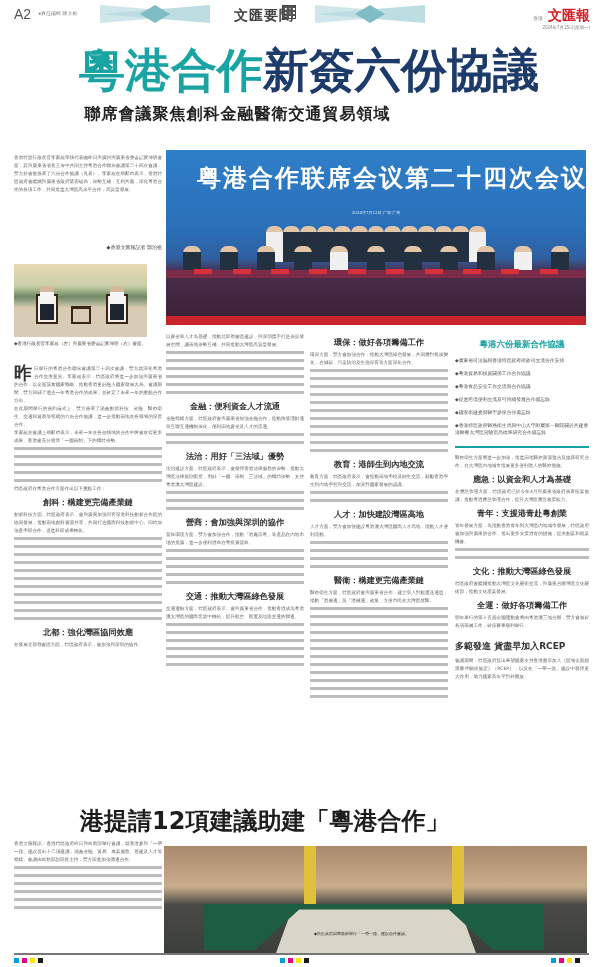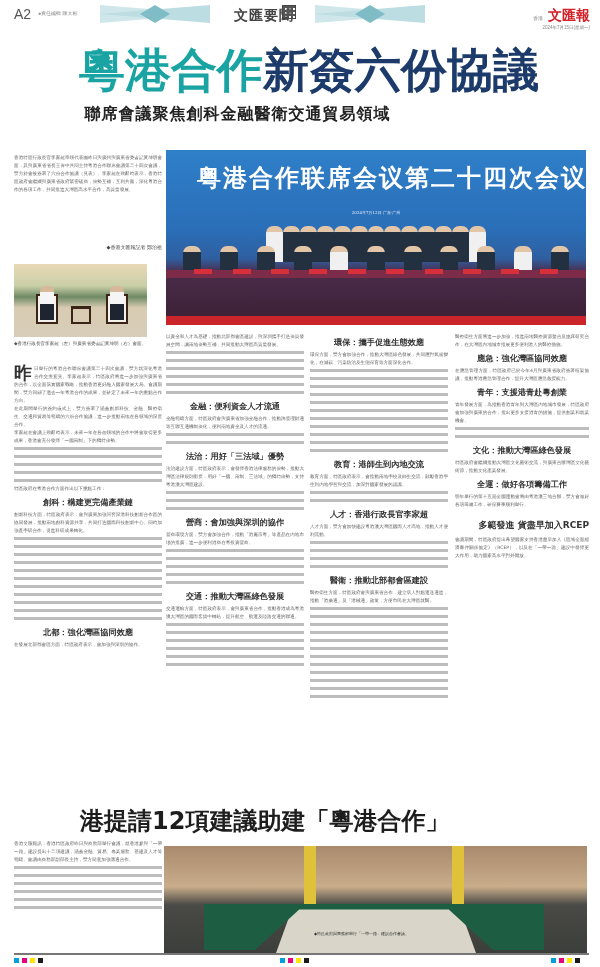--- a/index.html
+++ b/index.html
@@ -65,21 +65,21 @@
   .col4 { left: 455px; top: 333px; width: 134px; }
 
   .dropcap { float: left; font-size: 18px; line-height: 16px; color: #333; font-weight: bold; margin-right: 2px; }
   .subhd { font-size: 8.2px; font-weight: bold; color: #333; text-align: center; margin: 4px 0 3px; font-family: "DejaVu Sans", sans-serif; }
 
   .sidebar-box { border-bottom: 2px solid #1aa3a3; padding-bottom: 4px; margin-bottom: 6px; }
   .sidebar-box .sb-title { font-size: 8.5px; color: #1aa3a3; font-weight: bold; text-align: center; margin: 6px 0 6px; }
   .sidebar-box ul { list-style: none; }
   .sidebar-box li { font-size: 4.8px; line-height: 7px; color: #555; margin-bottom: 6px; font-family: "DejaVu Sans", sans-serif; }
 
-  .rcep-title { font-size: 9px; font-weight: bold; color: #333; text-align: right; margin: 10px 0 4px; font-family: "DejaVu Sans", sans-serif; }
+  .rcep-title { font-size: 9px; font-weight: bold; color: #333; text-align: left; margin: 10px 0 4px; font-family: "DejaVu Sans", sans-serif; }
 
   .headline2 { position: absolute; left: 80px; top: 805px; font-family: "DejaVu Sans", sans-serif; font-size: 24px; font-weight: bold; color: #1d1d1d; letter-spacing: 0px; }
 
   .bottom-col { position: absolute; top: 843px; }
   .bc1 { left: 14px; width: 148px; top: 840px; }
   .bc2 { left: 166px; width: 140px; top: 845px; height: 26px; }
   .bc3 { left: 310px; width: 140px; top: 845px; height: 26px; }
 
   .bottom-photo { position: absolute; left: 164px; top: 846px; width: 423px; height: 107px; overflow: hidden;
     background: linear-gradient(180deg, #a98a6d 0%, #c9ad8b 38%, #4a4a46 55%, #3b3e3a 100%); }
@@ -207,37 +207,48 @@
   <div class="body-text fill-lines" style="height:24px"></div>
   <div class="subhd">營商：會加強與深圳的協作</div>
   <div class="body-text">營商環境方面，雙方會加強合作，推動「港廠宗粵」等產品在內地市場的推廣，進一步便利港商在粵投資營商。</div>
   <div class="body-text fill-lines" style="height:40px"></div>
   <div class="subhd">交通：推動大灣區綠色發展</div>
   <div class="body-text">交通運輸方面，特區政府表示，會與廣東省合作，推動香港成為粵港澳大灣區的國際客貨中轉站，提升航空、航運及陸路交通的聯通。</div>
   <div class="body-text fill-lines" style="height:48px"></div>
 </div>
 
 <div class="col col3">
-  <div class="subhd">環保：攜手促進生態效應</div>
+  <div class="subhd">環保：做好各項籌備工作</div>
   <div class="body-text">環保方面，雙方會加強合作，推動大灣區綠色發展，共同應對氣候變化，在減碳、污染防治及生態保育等方面深化合作。</div>
   <div class="body-text fill-lines" style="height:88px"></div>
   <div class="subhd">教育：港師生到內地交流</div>
   <div class="body-text">教育方面，特區政府表示，會推動兩地學校及師生交流，鼓勵香港學生到內地學習與交流，加深對國家發展的認識。</div>
   <div class="body-text fill-lines" style="height:16px"></div>
-  <div class="subhd">人才：香港行政長官李家超</div>
+  <div class="subhd">人才：加快建設灣區高地</div>
   <div class="body-text">人才方面，雙方會加快建設粵港澳大灣區國際人才高地，推動人才便利流動。</div>
   <div class="body-text fill-lines" style="height:32px"></div>
-  <div class="subhd">醫衛：推動北部都會區建設</div>
+  <div class="subhd">醫衛：構建更完備產業鏈</div>
   <div class="body-text">醫療衛生方面，特區政府會與廣東省合作，建立病人對點運送通道，推動「港藥通」及「港械通」政策，方便市民在大灣區就醫。</div>
   <div class="body-text fill-lines" style="height:96px"></div>
 </div>
 
 <div class="col col4">
+  <div class="sidebar-box">
+    <div class="sb-title">粵港六份最新合作協議</div>
+    <ul>
+      <li>◆廣東省司法廳與香港特區政府律政司交流合作安排</li>
+      <li>◆粵港貿易和投資關係工作合作協議</li>
+      <li>◆粵港食品安全工作交流與合作協議</li>
+      <li>◆促進跨境便利交流及可持續發展合作備忘錄</li>
+      <li>◆國家衛健委與醫學參保合作備忘錄</li>
+      <li>◆香港特區政府醫務衛生局與中山大學附屬第一醫院關於共建香港醫療大灣區實驗室高標準研究合作備忘錄</li>
+    </ul>
+  </div>
   <div class="body-text">醫療衛生方面將進一步加強，推進兩地醫療資源整合及臨床研究合作，在大灣區內地城市推展更多便利港人的醫療措施。</div>
-  <div class="subhd">應急：強化灣區協同效應</div>
+  <div class="subhd">應急：以資金和人才為基礎</div>
   <div class="body-text">在應急管理方面，特區政府已於今年4月與廣東省政府簽署框架協議，推動粵港應急管理合作，提升大灣區應急救援能力。</div>
   <div class="subhd">青年：支援港青赴粵創業</div>
   <div class="body-text">青年發展方面，為推動香港青年到大灣區內地城市發展，特區政府會加強與廣東的合作，推出更多支援港青的措施，提供創業和就業機會。</div>
   <div class="body-text fill-lines" style="height:16px"></div>
   <div class="subhd">文化：推動大灣區綠色發展</div>
   <div class="body-text">特區政府會繼續推動大灣區文化藝術交流，與廣東合辦灣區文化藝術節，推動文化產業發展。</div>
   <div class="subhd">全運：做好各項籌備工作</div>
   <div class="body-text">明年舉行的第十五屆全國運動會將由粵港澳三地合辦，雙方會做好各項籌備工作，確保賽事順利舉行。</div>
   <div class="rcep-title">多範發進 貨盡早加入RCEP</div>
   <div class="body-text">會議期間，特區政府提出希望國家支持香港盡早加入《區域全面經濟夥伴關係協定》（RCEP），以及在「一帶一路」建設中發揮更大作用，助力國家高水平對外開放。</div>

